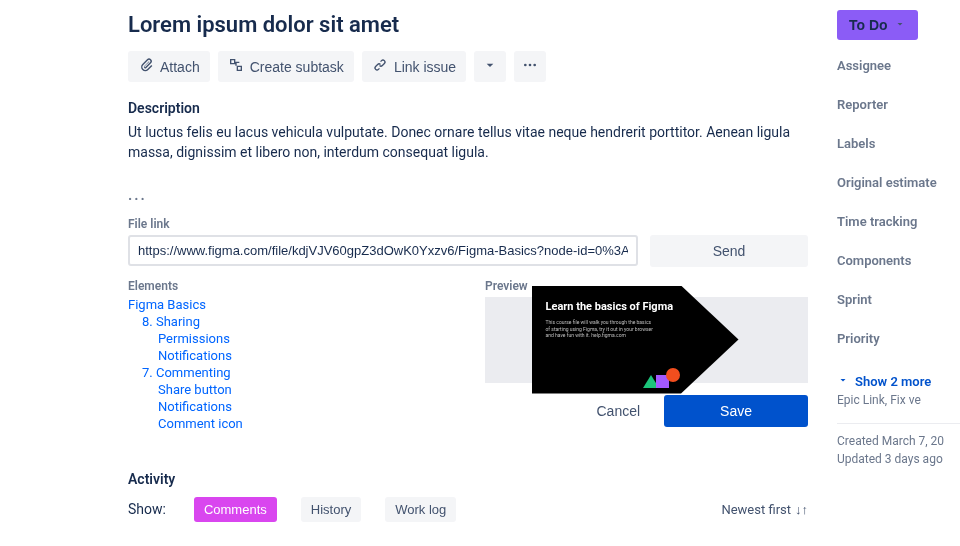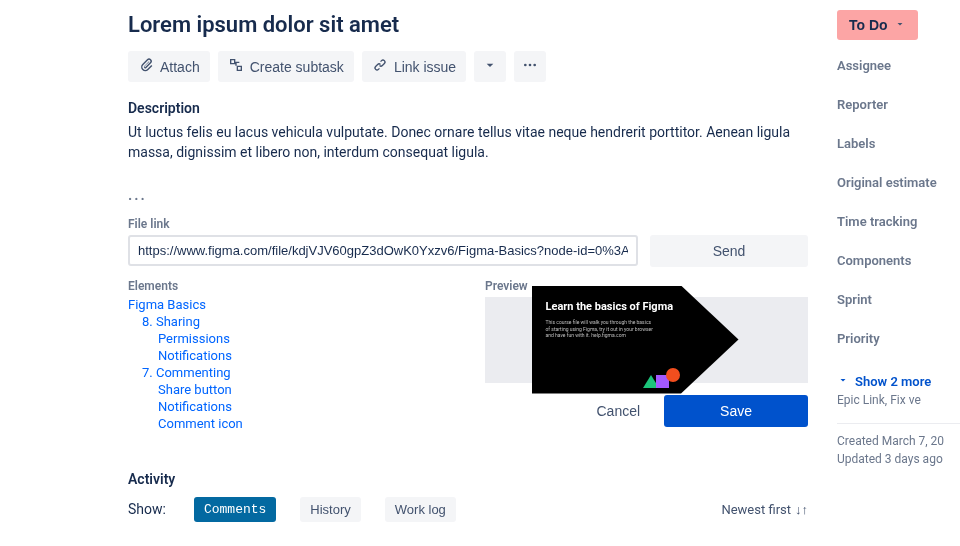--- a/index.html
+++ b/index.html
@@ -82,27 +82,27 @@
   .preview-actions { display: flex; justify-content: flex-end; gap: 10px; margin-top: 12px; }
   .cancel-btn { background: transparent; border: none; padding: 8px 14px; font-size: 14px; color: #42526E; cursor: pointer; }
   .save-btn { background: #0052CC; color: #fff; border: none; border-radius: 3px; padding: 8px 56px; font-size: 14px; font-weight: 500; cursor: pointer; }
 
   .activity { margin-top: 40px; }
   .activity-title { font-size: 14px; font-weight: 600; margin-bottom: 10px; }
   .activity-row { display: flex; align-items: center; justify-content: space-between; }
   .activity-tabs { display: flex; align-items: center; gap: 24px; }
   .show-label { font-size: 14px; color: #172B4D; margin-right: 4px; }
   .tab { background: #F4F5F7; border: none; border-radius: 3px; padding: 5px 10px; font-size: 13px; color: #42526E; cursor: pointer; }
-  .tab.active { background: #0369a1; color: #fff; font-family: Liberation Mono, monospace; }
+  .tab.active { background: #d946ef; color: #fff; }
   .sort-ctrl { font-size: 13px; color: #42526E; cursor: pointer; display: inline-flex; align-items: center; gap: 4px; }
 
   
   .status-btn {
     display: inline-flex; align-items: center; gap: 6px;
-    background: #fca5a5; border: none; border-radius: 3px;
+    background: #8b5cf6; border: none; border-radius: 3px;
     padding: 7px 12px; font-size: 14px; font-weight: 600; color: #172B4D; cursor: pointer;
     margin-bottom: 18px;
   }
   .status-btn svg { width: 12px; height: 12px; fill: #42526E; }
   .side-field { font-size: 13px; font-weight: 600; color: #6B778C; margin-bottom: 24px; cursor: pointer; }
   .show-more { font-size: 13px; font-weight: 600; color: #0052CC; cursor: pointer; display: inline-flex; align-items: center; gap: 6px; margin-top: 4px; }
   .show-more svg { width: 12px; height: 12px; fill: #0052CC; }
   .show-more-sub { font-size: 12px; color: #6B778C; margin-top: 4px; }
   .divider { border-top: 1px solid #EBECF0; margin: 16px 0 10px 0; }
   .meta-line { font-size: 12px; color: #6B778C; margin-bottom: 4px; white-space: nowrap; }

